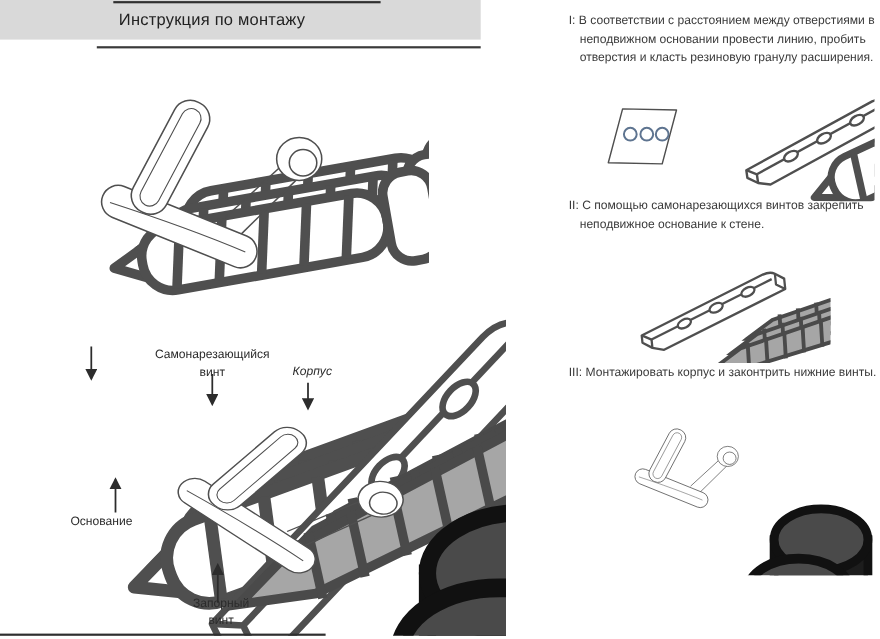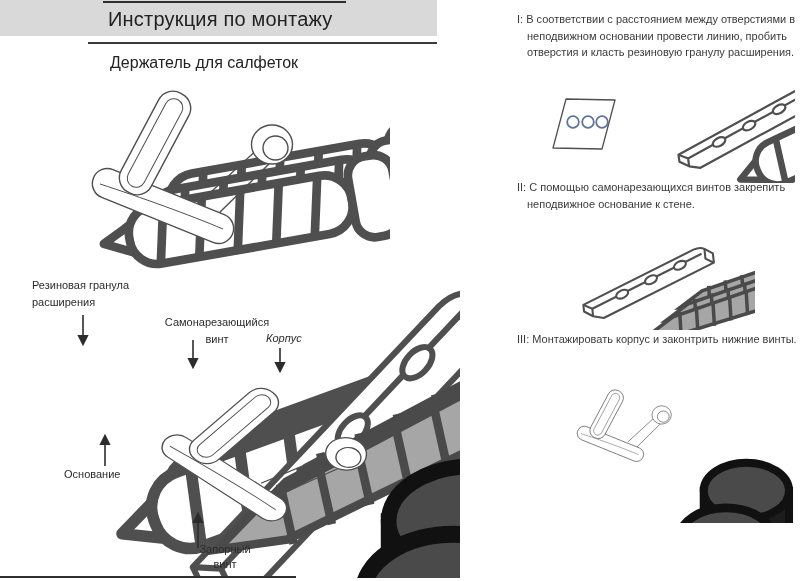--- a/index.html
+++ b/index.html
@@ -5,39 +5,39 @@
   html,body{margin:0;padding:0;background:#e8e8e8;}
   .page{
     position:relative;width:800px;height:581px;background:#ffffff;
     font-family:"Liberation Sans", sans-serif;overflow:hidden;color:#2d2d2d;
   }
   .abs{position:absolute;}
   .title-band{
     position:absolute;left:0;top:0;width:437px;height:36px;background:#d9d9d9;
   }
   .page-title{
-    position:absolute;left:108px;top:6px;font-size:20px;line-height:26px;color:#222;
+    position:absolute;left:108px;top:6px;font-size:15px;line-height:26px;color:#222;
     letter-spacing:.2px;
   }
   .title-topline{position:absolute;left:103px;top:1px;width:243px;height:2px;background:#2f2f2f;}
   .band-underline{position:absolute;left:88px;top:42px;width:349px;height:2px;background:#3a3a3a;}
   .page-subtitle{
     position:absolute;left:110px;top:52px;font-size:16px;line-height:22px;color:#222;
   }
   .step-text{
     position:absolute;left:517px;width:300px;font-size:11px;line-height:16.5px;color:#3a3a3a;
     white-space:pre-line;padding-left:10px;text-indent:-10px;margin:0;
   }
   #step1-text{top:11px;}
   #step2-text{top:179px;}
   #step3-text{top:331px;}
   .lbl{
     position:absolute;font-size:11px;line-height:17px;color:#2b2b2b;white-space:pre-line;
   }
-  .lbl.center{text-align:center;margin-left:24px;}
+  .lbl.center{text-align:center;}
   #lbl-rubber{left:32px;top:277px;width:120px;}
   #lbl-screw{left:140px;top:314px;width:106px;line-height:17px;}
   #lbl-body{left:266px;top:330px;font-style:italic;}
   #lbl-base{left:64px;top:466px;text-align:right;}
   #lbl-lock{left:164px;top:542px;width:74px;line-height:15px;}
   .bottom-line{position:absolute;left:0;top:576px;width:296px;height:2px;background:#2f2f2f;}
   svg{display:block;}
 </style>
 </head>
 <body>
@@ -102,21 +102,20 @@
     </symbol>
   </defs>
 </svg>
 
 <div class="page">
 
   <div class="title-band"></div>
   <div class="title-topline"></div>
   <div class="band-underline"></div>
   <h1 class="page-title" style="font-weight:400;margin:0;">Инструкция по монтажу</h1>
-  <div class="page-subtitle">Держатель для салфеток</div>
 
   <svg class="abs" style="left:60px;top:85px" width="330" height="185" viewBox="0 0 330 185">
     <use href="#sym-dowel" transform="translate(55,38) rotate(-10)"></use>
     <use href="#sym-dowel" transform="translate(37,54) rotate(-10)"></use>
     <use href="#sym-dowel" transform="translate(15,70) rotate(-10)"></use>
     <use href="#sym-holder"></use>
   </svg>
 
   <svg class="abs" style="left:20px;top:270px" width="440" height="308" viewBox="0 0 440 308">
     <defs>
@@ -146,22 +145,20 @@
 
     <g stroke="#2c2c2c" stroke-width="1.6">
       <line x1="63" y1="45" x2="63" y2="74" marker-end="url(#ah)"></line>
       <line x1="173" y1="70" x2="173" y2="97" marker-end="url(#ah)"></line>
       <line x1="260" y1="78" x2="260" y2="101" marker-end="url(#ah)"></line>
       <line x1="85" y1="196" x2="85" y2="166" marker-end="url(#ah)"></line>
       <line x1="178" y1="278" x2="178" y2="244" marker-end="url(#ah)"></line>
     </g>
   </svg>
 
-  <div class="lbl" id="lbl-rubber">Резиновая гранула
-расширения</div>
   <div class="lbl center" id="lbl-screw">Самонарезающийся
 винт</div>
   <div class="lbl" id="lbl-body">Корпус</div>
   <div class="lbl" id="lbl-base">Основание</div>
   <div class="lbl center" id="lbl-lock">Запорный
 винт</div>
 
   <p class="step-text" id="step1-text">I: В соответствии с расстоянием между отверстиями в
 неподвижном основании провести линию, пробить
 отверстия и класть резиновую гранулу расширения.</p>

